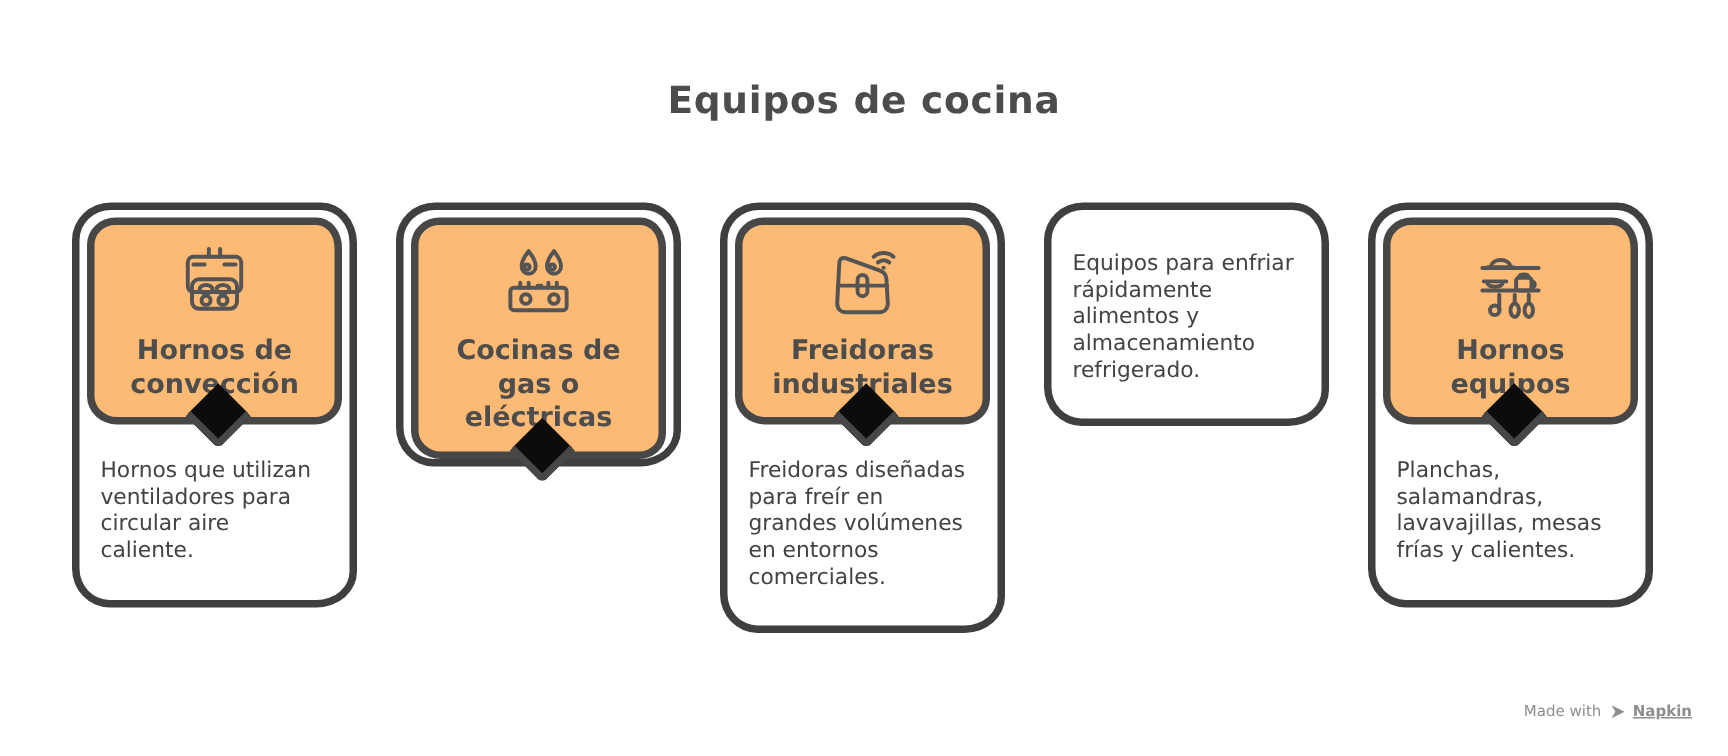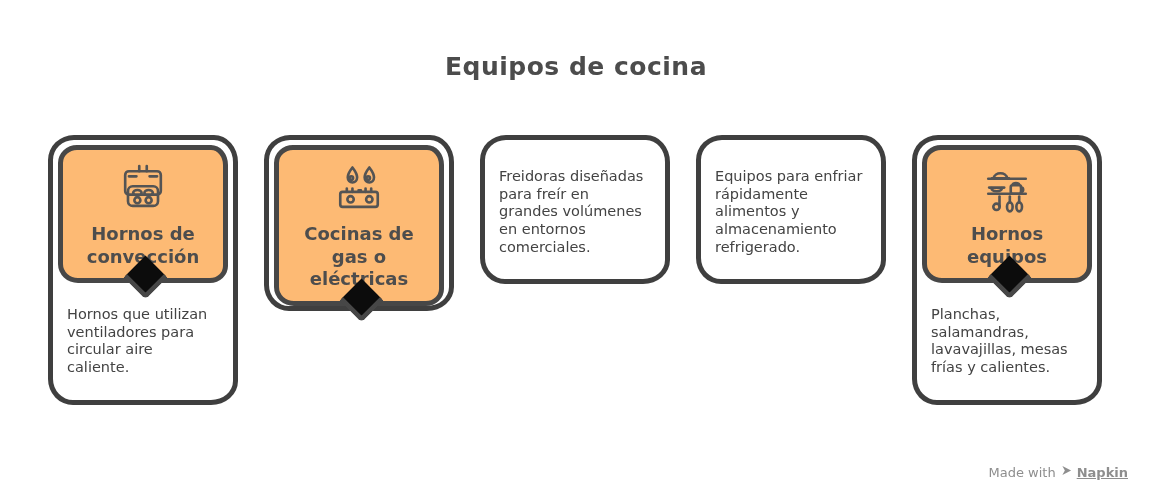--- a/index.html
+++ b/index.html
@@ -92,23 +92,23 @@
     padding-bottom: 23px;
     font-size: 14.5px;
     line-height: 1.22;
     color: #434343;
   }
   .watermark {
     position: absolute;
     right: 24px;
     bottom: 24px;
     display: flex;
-    align-items: flex-start;
+    align-items: flex-end;
     gap: 5px;
-    font-size: 13px;
+    font-size: 10px;
     color: #8e8e8e;
     cursor: pointer;
   }
   .watermark .brand { font-weight: 600; text-decoration: underline; }
 </style>
 </head>
 <body>
 
 <div class="canvas">
 
@@ -149,20 +149,34 @@
             <circle cx="23" cy="39" r="3.4"></circle>
             <circle cx="43" cy="39" r="3.4"></circle>
           </svg>
         </div>
         <div class="card-title">Cocinas de gas o eléctricas</div>
         <div class="tail"></div>
       </div>
     </div>
 
     <div class="card">
+      <div class="bubble">
+        <div class="icon-wrap">
+          <svg width="60" height="54" viewBox="0 0 64 56">
+            <path d="M20 10 C17 9.5 15.5 11 15.5 13.5 L14 42 C14 46 16.5 48.5 20.5 48.5 L43.5 48.5 C47.5 48.5 50 46 50 42 L49 25 C49 21.5 47 19.5 43.5 18.5 L20 10 Z"></path>
+            <path d="M14.5 29.5 H49.5"></path>
+            <rect x="28.5" y="22" width="7" height="15" rx="3.5"></rect>
+            <path d="M40 9 C44 5.5 50 5.5 54 9"></path>
+            <path d="M43 13 C45.5 11 48.5 11 51 13"></path>
+            <circle cx="47" cy="16.8" r="1.5" fill="#545454" stroke="none"></circle>
+          </svg>
+        </div>
+        <div class="card-title">Freidoras industriales</div>
+        <div class="tail"></div>
+      </div>
       <div class="card-desc">Freidoras diseñadas para freír en grandes volúmenes en entornos comerciales.</div>
     </div>
 
     <div class="card">
       <div class="card-desc">Equipos para enfriar rápidamente alimentos y almacenamiento refrigerado.</div>
     </div>
 
     <div class="card">
       <div class="bubble">
         <div class="icon-wrap">

